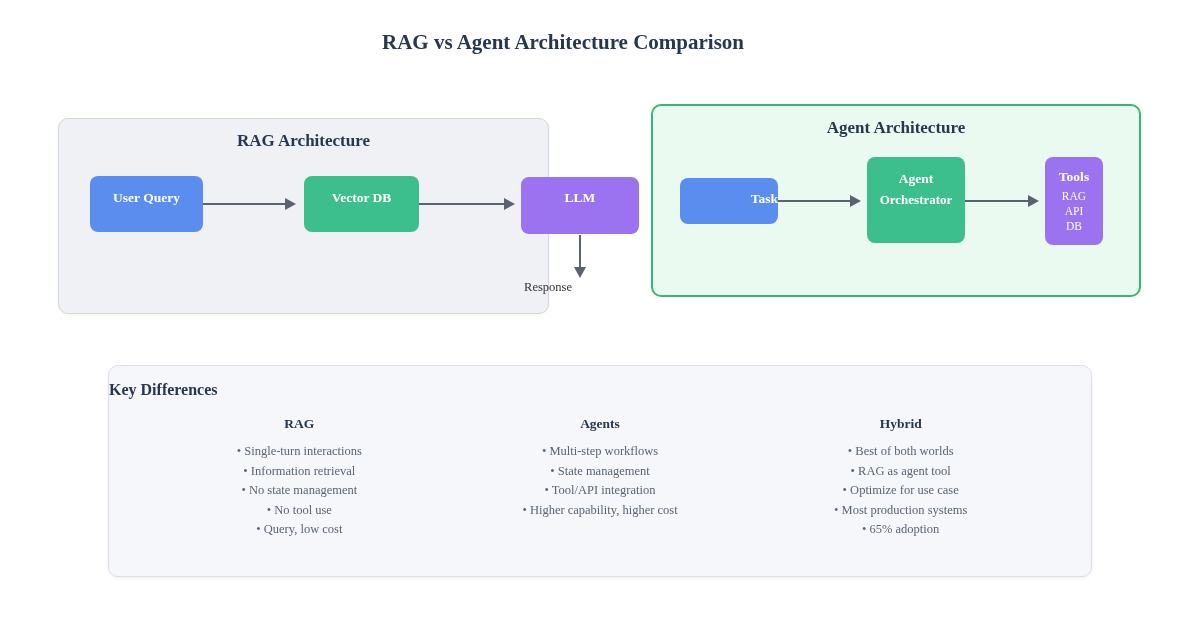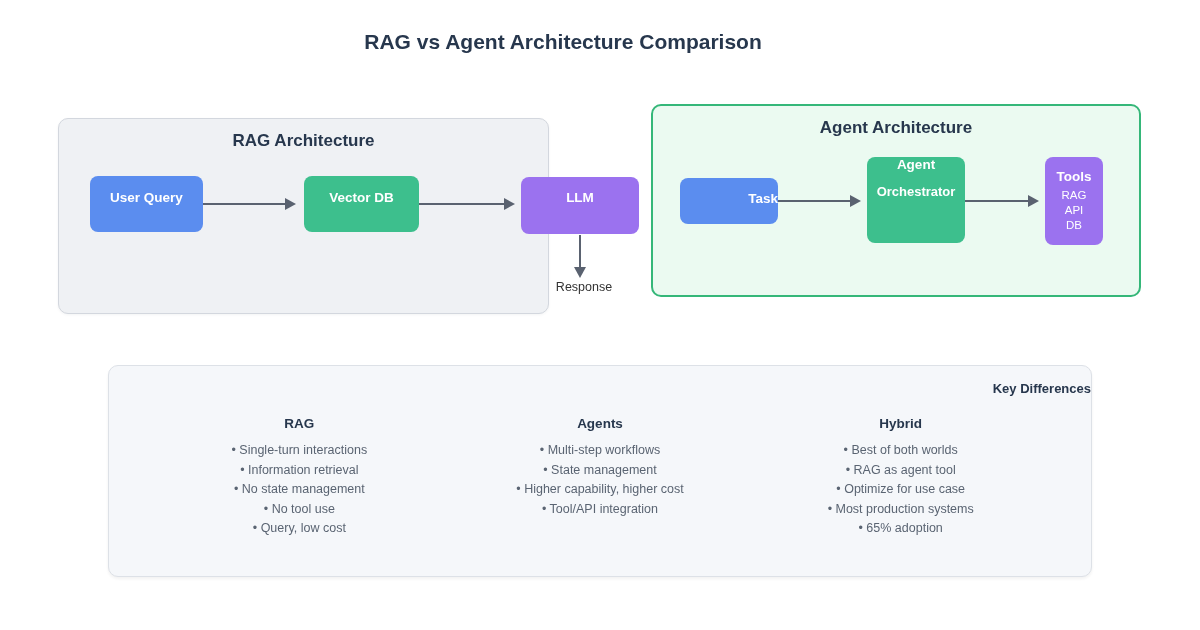--- a/index.html
+++ b/index.html
@@ -8,21 +8,21 @@
     --panel-bg:#EFF1F4; --panel-border:#D3D7DE;
     --mint-bg:#EBFAF1; --mint-border:#35B779;
     --kd-bg:#F5F7FA; --kd-border:#DDE1E7;
   }
   * { box-sizing:border-box; }
   html,body { margin:0; padding:0; }
   body {
     width:1200px; height:630px; background:#ffffff;
     font-family:"Liberation Sans", sans-serif;
   }
-  .canvas { position:relative; width:1200px; height:630px; overflow:hidden; }
+  .canvas { position:relative; width:1200px; height:630px; overflow:hidden;font-family:Liberation Serif, serif; }
 
   .page-title {
     position:absolute; top:30px; left:563px; transform:translateX(-50%);
     font-size:21px; font-weight:bold; color:var(--heading); white-space:nowrap;
   }
 
   .panel { position:absolute; border-radius:10px; }
   .rag-panel {
     left:58px; top:118px; width:491px; height:196px;
     background:var(--panel-bg); border:1px solid var(--panel-border);
@@ -39,23 +39,23 @@
 
   .node {
     position:absolute; border-radius:8px; color:#fff;
     display:flex; flex-direction:column; align-items:center; text-align:center;
   }
   .node-label { font-weight:bold; font-size:13.5px; }
   .node-user-query { left:90px;  top:176px; width:113px; height:56px; background:var(--blue);   padding-top:14px; }
   .node-vector-db  { left:304px; top:176px; width:115px; height:56px; background:var(--green);  padding-top:14px; }
   .node-llm        { left:521px; top:177px; width:118px; height:57px; background:var(--purple); padding-top:13px; }
   .node-task       { left:680px; top:178px; width:98px;  height:46px; background:var(--blue);   padding-top:13px;align-items:flex-end; }
-  .node-agent      { left:867px; top:157px; width:98px;  height:86px; background:var(--green);  }
+  .node-agent      { left:867px; top:157px; width:98px;  height:86px; background:var(--green);  padding-top:14px; }
   .node-tools      { left:1045px;top:157px; width:58px;  height:88px; background:var(--purple); padding-top:12px; }
-  .node-sublabel { font-weight:bold; font-size:13px; margin-top:12px; }
+  .node-sublabel { font-weight:bold; font-size:13px; margin-top:5px; }
   .tool-line { font-size:11.5px; line-height:15px; }
   .tools-lines { margin-top:4px; }
 
   .arrow-h { position:absolute; height:12px; display:flex; align-items:center; }
   .arrow-h .arrow-line { height:2px; background:var(--arrow); }
   .arrow-h .arrow-head {
     width:0; height:0;
     border-top:6px solid transparent; border-bottom:6px solid transparent;
     border-left:11px solid var(--arrow);
   }
@@ -66,32 +66,32 @@
 
   .arrow-v { position:absolute; left:574px; top:235px; width:12px;
     display:flex; flex-direction:column; align-items:center; }
   .arrow-v .arrow-line { width:2px; height:32px; background:var(--arrow); }
   .arrow-v .arrow-head {
     width:0; height:0;
     border-left:6px solid transparent; border-right:6px solid transparent;
     border-top:11px solid var(--arrow);
   }
   .response-label {
-    position:absolute; left:584px; top:280px; transform:translateX(-50%);
+    position:absolute; left:548px; top:280px; transform:translateX(-50%);
     font-size:12.5px; color:var(--text-dark); white-space:nowrap;
   }
 
   .kd-panel {
     left:108px; top:365px; width:984px; height:212px;
     background:var(--kd-bg); border:1px solid var(--kd-border);
     box-shadow:0 2px 3px rgba(27,31,35,0.06);
   }
   .kd-title {
-    position:absolute; top:15px; left:0; right:0; text-align:right;
-    font-size:13px; font-weight:bold; color:var(--heading);
+    position:absolute; top:15px; left:0; right:0; text-align:left;
+    font-size:16px; font-weight:bold; color:var(--heading);
   }
   .kd-columns {
     position:absolute; top:50px; left:40px; right:40px; display:flex;
   }
   .kd-col { flex:1; text-align:center; }
   .kd-heading { font-size:13.5px; font-weight:bold; color:var(--heading); margin-bottom:10px; }
   .kd-item { font-size:12.5px; color:var(--text-gray); line-height:19.5px; }
 </style>
 </head>
 <body>
@@ -176,22 +176,22 @@
             <div class="kd-item">• No state management</div>
             <div class="kd-item">• No tool use</div>
             <div class="kd-item">• Query, low cost</div>
           </div>
       </div>
       <div class="kd-col">
         <div class="kd-heading">Agents</div>
         <div>
             <div class="kd-item">• Multi-step workflows</div>
             <div class="kd-item">• State management</div>
+            <div class="kd-item">• Tool/API integration</div>
             <div class="kd-item">• Higher capability, higher cost</div>
-            <div class="kd-item">• Tool/API integration</div>
           </div>
       </div>
       <div class="kd-col">
         <div class="kd-heading">Hybrid</div>
         <div>
             <div class="kd-item">• Best of both worlds</div>
             <div class="kd-item">• RAG as agent tool</div>
             <div class="kd-item">• Optimize for use case</div>
             <div class="kd-item">• Most production systems</div>
             <div class="kd-item">• 65% adoption</div>

